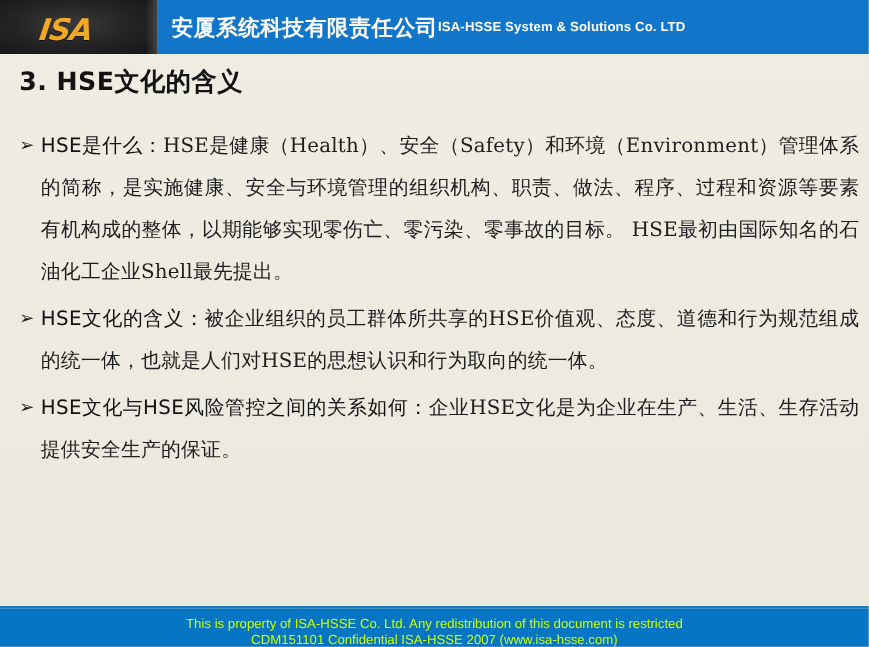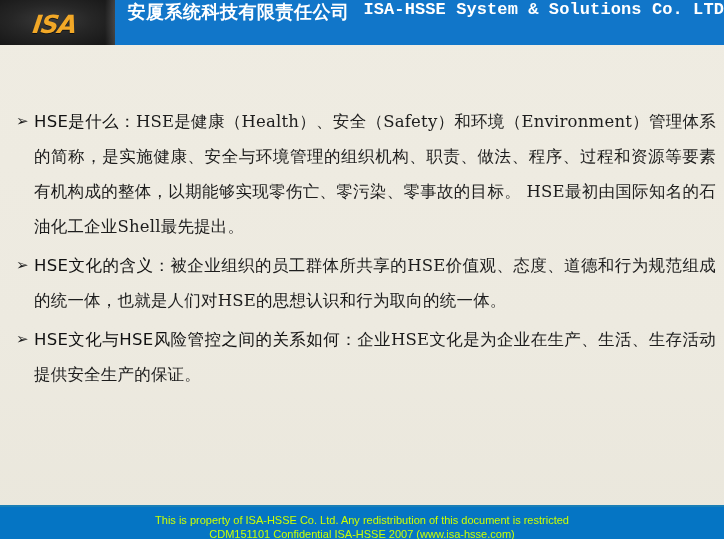--- a/index.html
+++ b/index.html
@@ -55,39 +55,38 @@
     font-style: italic;
     letter-spacing: -1px;
     color: #F2A827;
     text-shadow: 0 1px 0 rgba(0,0,0,0.55);
     transform: skewX(-8deg);
   }
   .header-bar {
     flex: 1;
     background: #1176C9;
     display: flex;
-    align-items: flex-start;
+    align-items: center;
     padding-left: 12px;
     box-sizing: border-box;
   }
   .header-cn {
     color: #FFFFFF;
     font-size: 18px;
     font-weight: 700;
     font-family: "DejaVu Sans", "Liberation Sans", sans-serif;
     letter-spacing: 0.5px;
     white-space: nowrap;
   }
   .header-en {
     color: #FFFFFF;
-    font-size: 17px;
-    font-weight: 700;
-    font-family: Liberation Mono, monospace;
-    white-space: nowrap;
-    margin-left: 14px;
+    font-size: 11px;
+    font-weight: 700;
+    font-family: Liberation Sans, sans-serif;
+    white-space: nowrap;
     letter-spacing: 0.1px;
   }
 
   
   .title {
     position: absolute;
     left: 16px;
     top: 54px;
     font-family: "DejaVu Sans", "Liberation Sans", sans-serif;
     font-size: 21px;
@@ -173,20 +172,21 @@
   <div class="header">
     <div class="header-logo-zone">
       <div class="logo-mark">ISA</div>
     </div>
     <div class="header-bar">
       <span class="header-cn">安厦系统科技有限责任公司</span>
       <span class="header-en">ISA-HSSE  System &amp; Solutions Co. LTD</span>
     </div>
   </div>
 
+  <div class="title">3.  HSE文化的含义</div>
 
   <div class="body-area">
 
     <div class="bullet-block">
       <span class="bullet-marker">➢</span>
       <div class="bullet-text"><span class="lead">HSE是什么：</span><span>HSE是健康（Health）、安全（Safety）和环境（Environment）管理体系的简称，是实施健康、安全与环境管理的组织机构、职责、做法、程序、过程和资源等要素有机构成的整体，以期能够实现零伤亡、零污染、零事故的目标。 HSE最初由国际知名的石油化工企业Shell最先提出。</span></div>
     </div>
 
     <div class="bullet-block">
       <span class="bullet-marker">➢</span>

